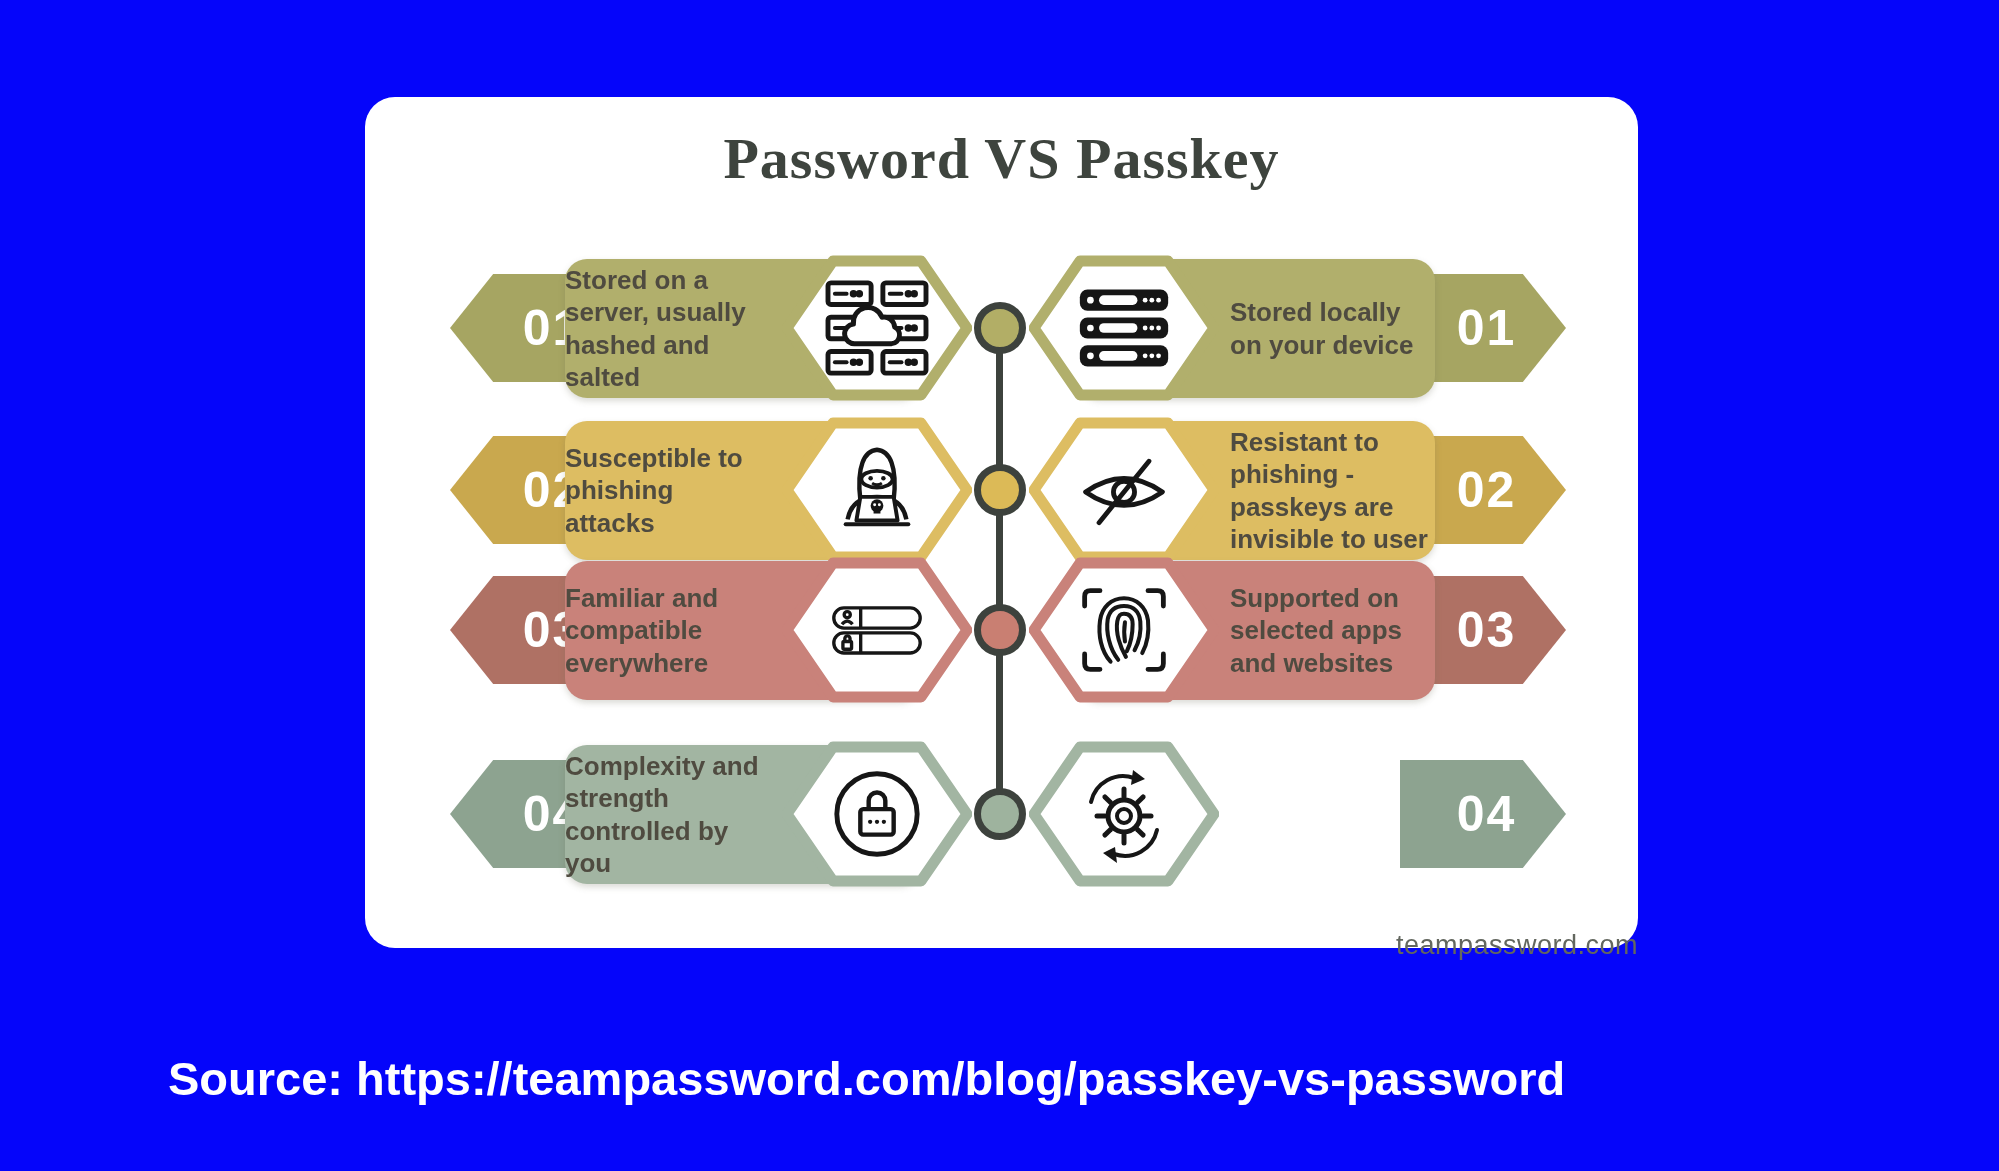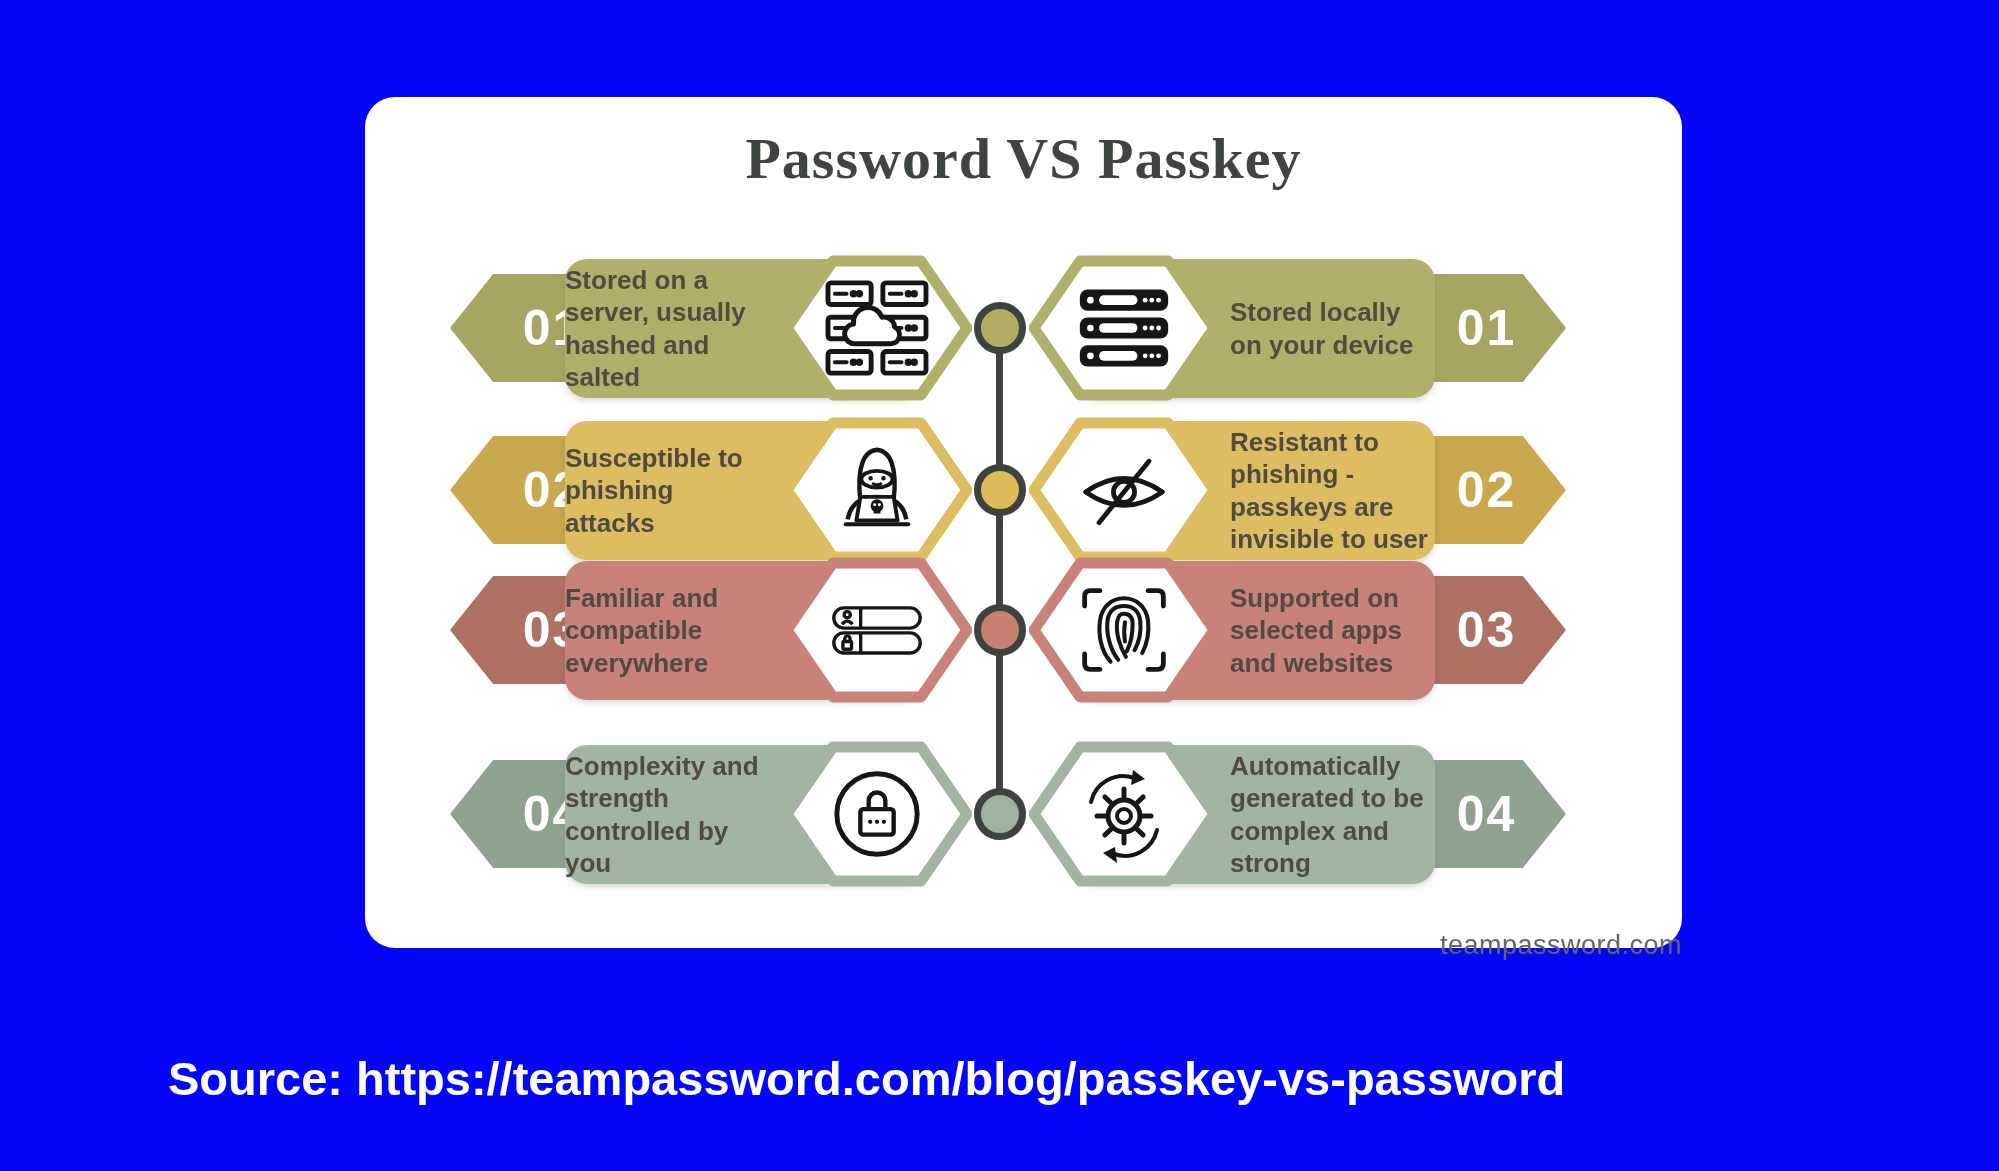--- a/index.html
+++ b/index.html
@@ -8,21 +8,20 @@
     width:1999px;height:1171px;
     background:var(--c-background,#0505fa);
     overflow:hidden;
     font-family:"Liberation Sans",sans-serif;
   }
   .card{
     position:absolute;left:365px;top:97px;
     width:1273px;height:851px;
     background:var(--c-card,#fff);
     border-radius:30px;
-    padding-left:44px;
   }
   .title{
     position:absolute;top:28px;left:0;right:0;
     text-align:center;
     font-family:"Liberation Serif",serif;
     font-weight:600;font-size:58px;
     color:var(--c-title_text,#3e443e);
     letter-spacing:1px;
   }
   .row{position:absolute;left:0;width:1273px;height:139px;}
@@ -328,26 +327,20 @@
               <line x1="36.6" y1="38.6" x2="30.9" y2="32.9"></line>
             <line x1="50" y1="33" x2="50" y2="25"></line>
               <line x1="63.4" y1="38.6" x2="69.1" y2="32.9"></line>
           </g>
           <path d="M17,38 A33,33 0 0 1 60,14" fill="none" stroke="currentColor" stroke-width="4" stroke-linecap="round"></path>
           <polygon points="59,6 71,15 57,21" fill="currentColor"></polygon>
           <path d="M83,66 A33,33 0 0 1 40,90" fill="none" stroke="currentColor" stroke-width="4" stroke-linecap="round"></path>
           <polygon points="41,83 29,89 43,99" fill="currentColor"></polygon>
         </svg>
       </div>
-      <div class="pill pill-right">
-        <div class="pill-text">Automatically
-generated to be
-complex and
-strong</div>
-      </div>
       <div class="arrow arrow-right">
         <span class="num">04</span>
       </div>
     </div>
 
     <div class="site">teampassword.com</div>
   </div>
 
   <div class="source">Source: https://teampassword.com/blog/passkey-vs-password</div>
 </div>

